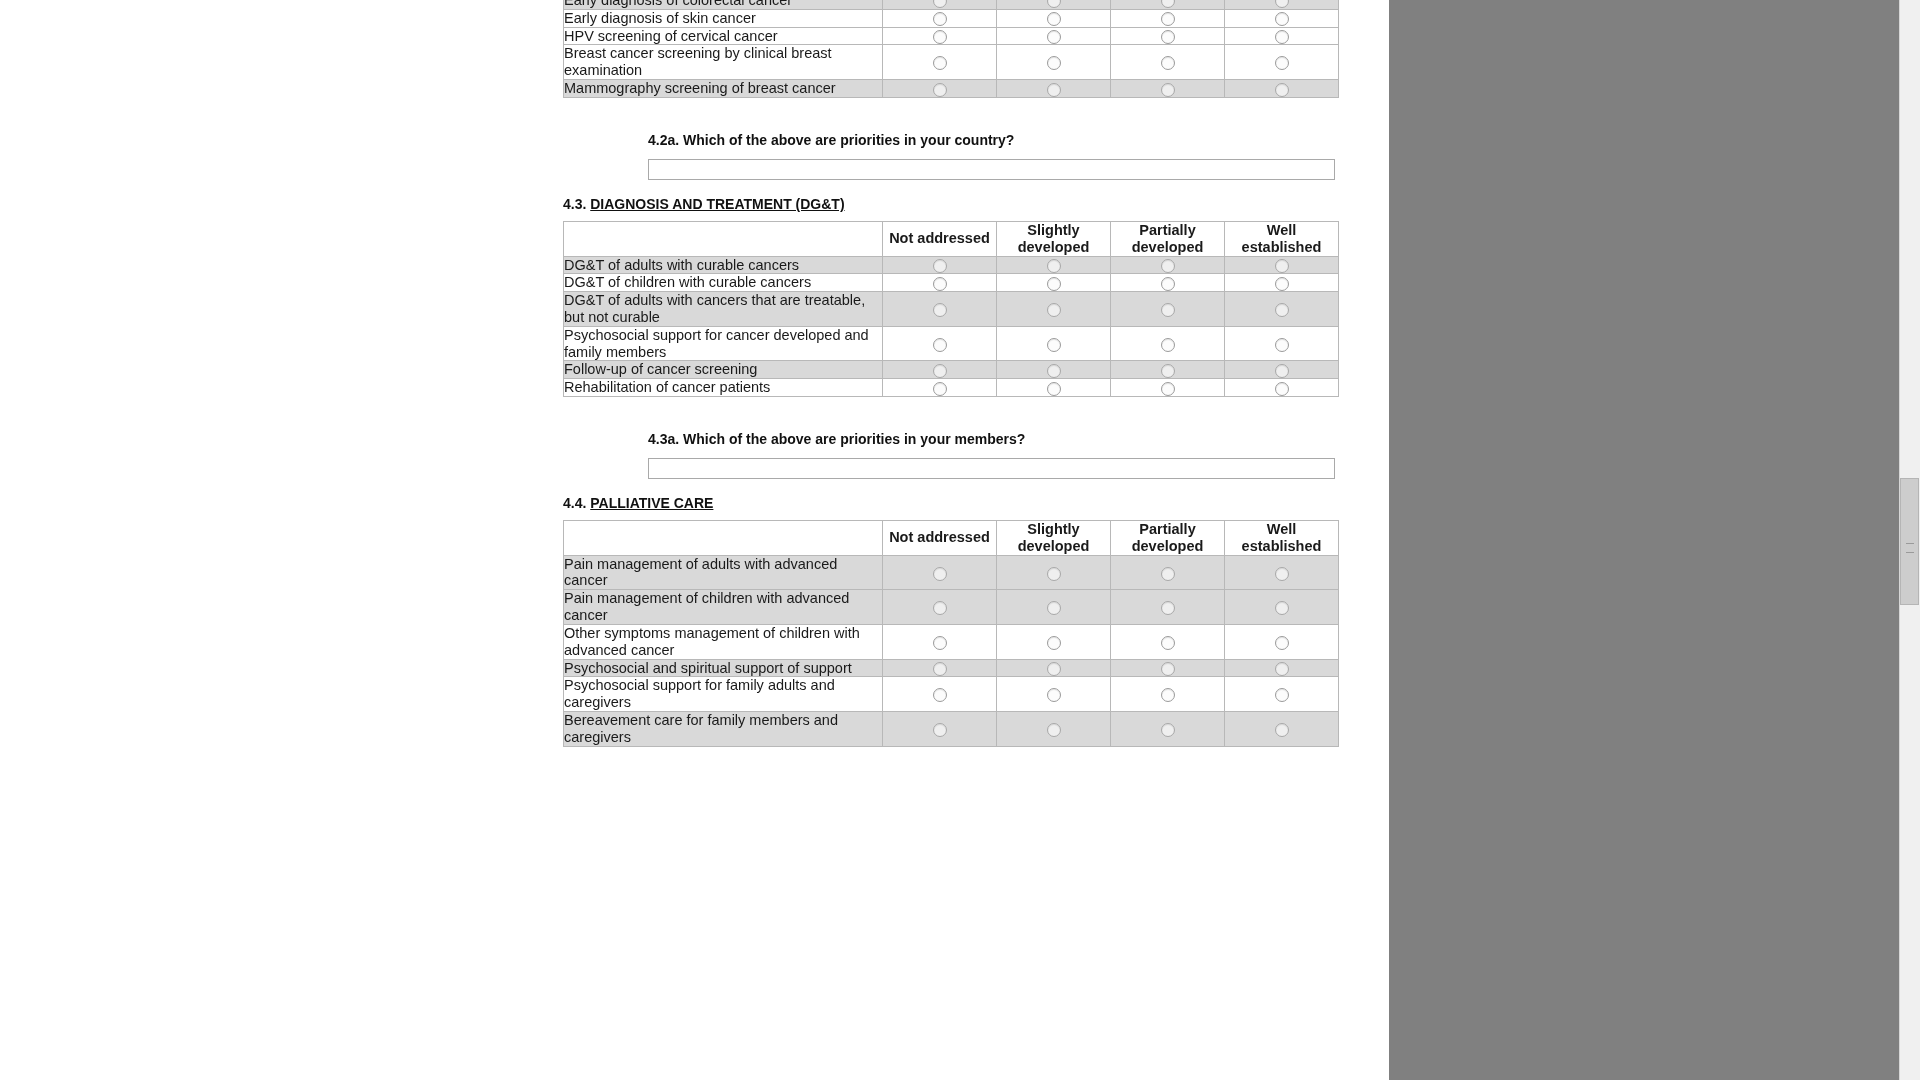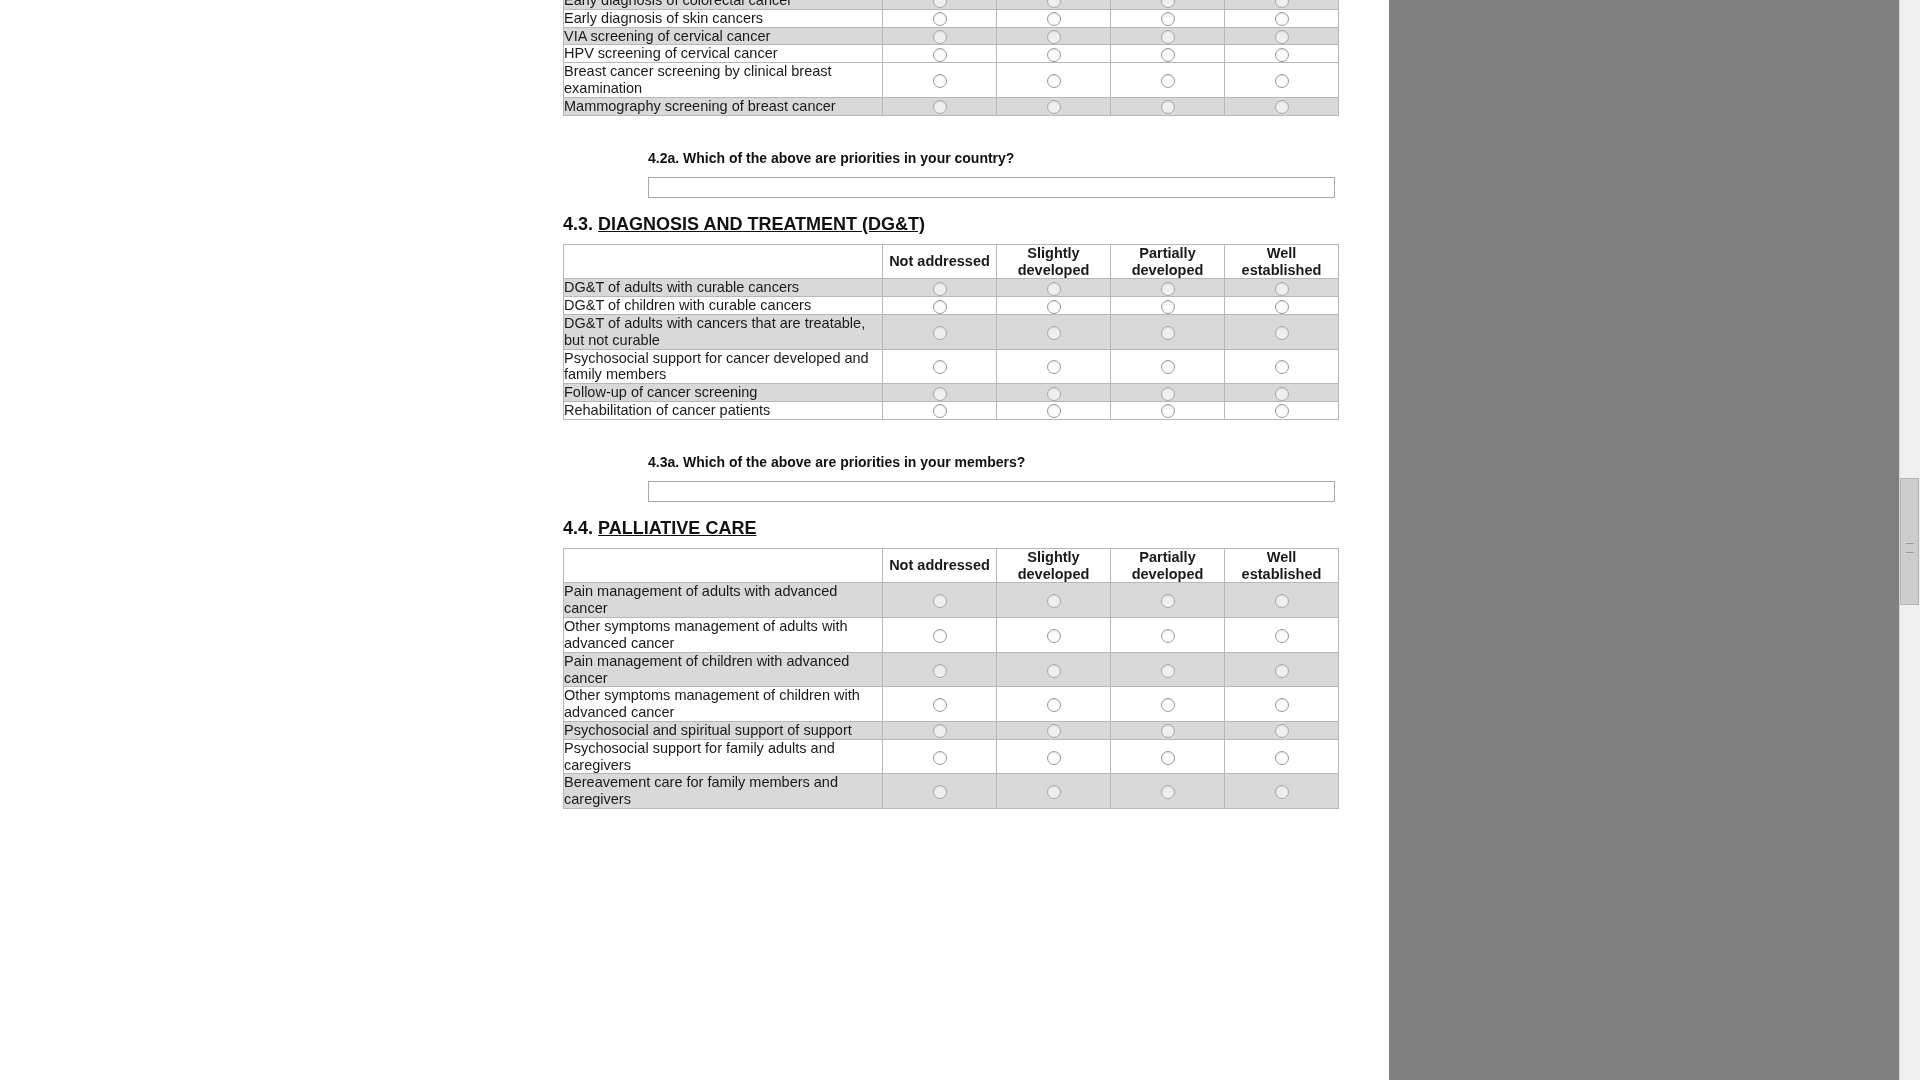--- a/index.html
+++ b/index.html
@@ -119,21 +119,21 @@
     border: 1px solid #9b9b9b;
     background: #fcfcfc;
     box-shadow: inset 0 1px 1px rgba(0,0,0,0.10);
     vertical-align: middle;
   }
   tr.shaded .radio { background: #efefef; border-color: #a8a8a8; }
   
   .section-heading {
     margin: 0;
     padding: 0;
-    font-size: 18px;
+    font-size: 14px;
     font-weight: bold;
     color: #111111;
   }
   .section-heading .num { text-decoration: none; }
   .section-heading .title { text-decoration: underline; }
   
   .priority-q {
     font-size: 14px;
     font-weight: bold;
     color: #111111;
@@ -162,28 +162,21 @@
       <table class="matrix" style="margin-top:-9px;">
         <tbody>
           <tr class="shaded">
             <td class="label">Early diagnosis of colorectal cancer</td>
             <td class="opt"><span class="radio"></span></td>
             <td class="opt"><span class="radio"></span></td>
             <td class="opt"><span class="radio"></span></td>
             <td class="opt"><span class="radio"></span></td>
           </tr>
           <tr class="plain">
-            <td class="label">Early diagnosis of skin cancers</td>
-            <td class="opt"><span class="radio"></span></td>
-            <td class="opt"><span class="radio"></span></td>
-            <td class="opt"><span class="radio"></span></td>
-            <td class="opt"><span class="radio"></span></td>
-          </tr>
-          <tr class="shaded">
-            <td class="label">VIA screening of cervical cancer</td>
+            <td class="label">Early diagnosis of skin cancer</td>
             <td class="opt"><span class="radio"></span></td>
             <td class="opt"><span class="radio"></span></td>
             <td class="opt"><span class="radio"></span></td>
             <td class="opt"><span class="radio"></span></td>
           </tr>
           <tr class="plain">
             <td class="label">HPV screening of cervical cancer</td>
             <td class="opt"><span class="radio"></span></td>
             <td class="opt"><span class="radio"></span></td>
             <td class="opt"><span class="radio"></span></td>
@@ -297,27 +290,20 @@
           </tr>
         </thead>
         <tbody>
           <tr class="shaded">
             <td class="label">Pain management of adults with advanced cancer</td>
             <td class="opt"><span class="radio"></span></td>
             <td class="opt"><span class="radio"></span></td>
             <td class="opt"><span class="radio"></span></td>
             <td class="opt"><span class="radio"></span></td>
           </tr>
-          <tr class="plain">
-            <td class="label">Other symptoms management of adults with advanced cancer</td>
-            <td class="opt"><span class="radio"></span></td>
-            <td class="opt"><span class="radio"></span></td>
-            <td class="opt"><span class="radio"></span></td>
-            <td class="opt"><span class="radio"></span></td>
-          </tr>
           <tr class="shaded">
             <td class="label">Pain management of children with advanced cancer</td>
             <td class="opt"><span class="radio"></span></td>
             <td class="opt"><span class="radio"></span></td>
             <td class="opt"><span class="radio"></span></td>
             <td class="opt"><span class="radio"></span></td>
           </tr>
           <tr class="plain">
             <td class="label">Other symptoms management of children with advanced cancer</td>
             <td class="opt"><span class="radio"></span></td>

